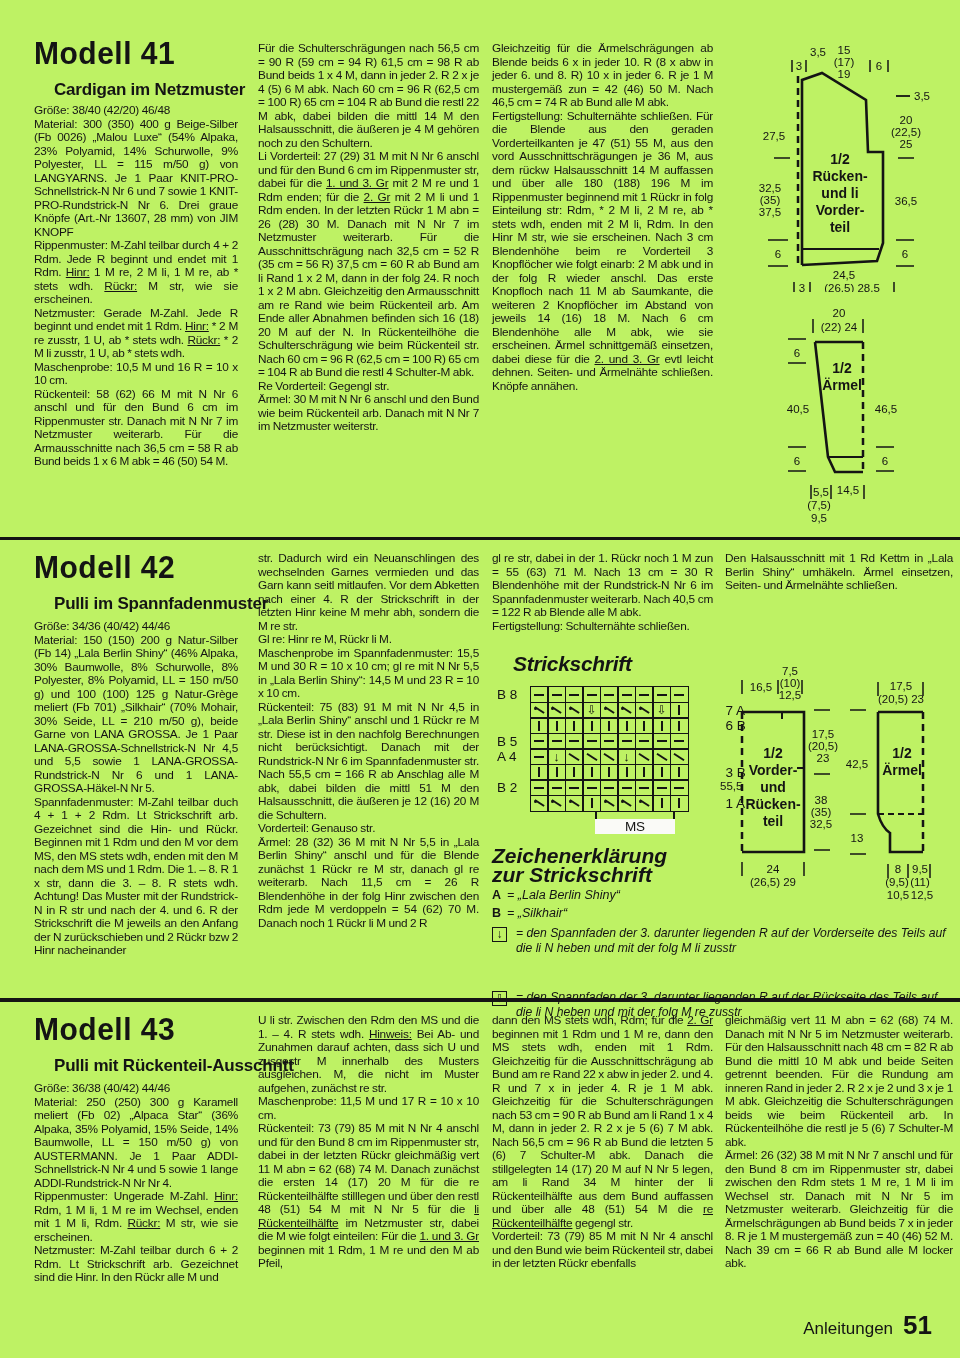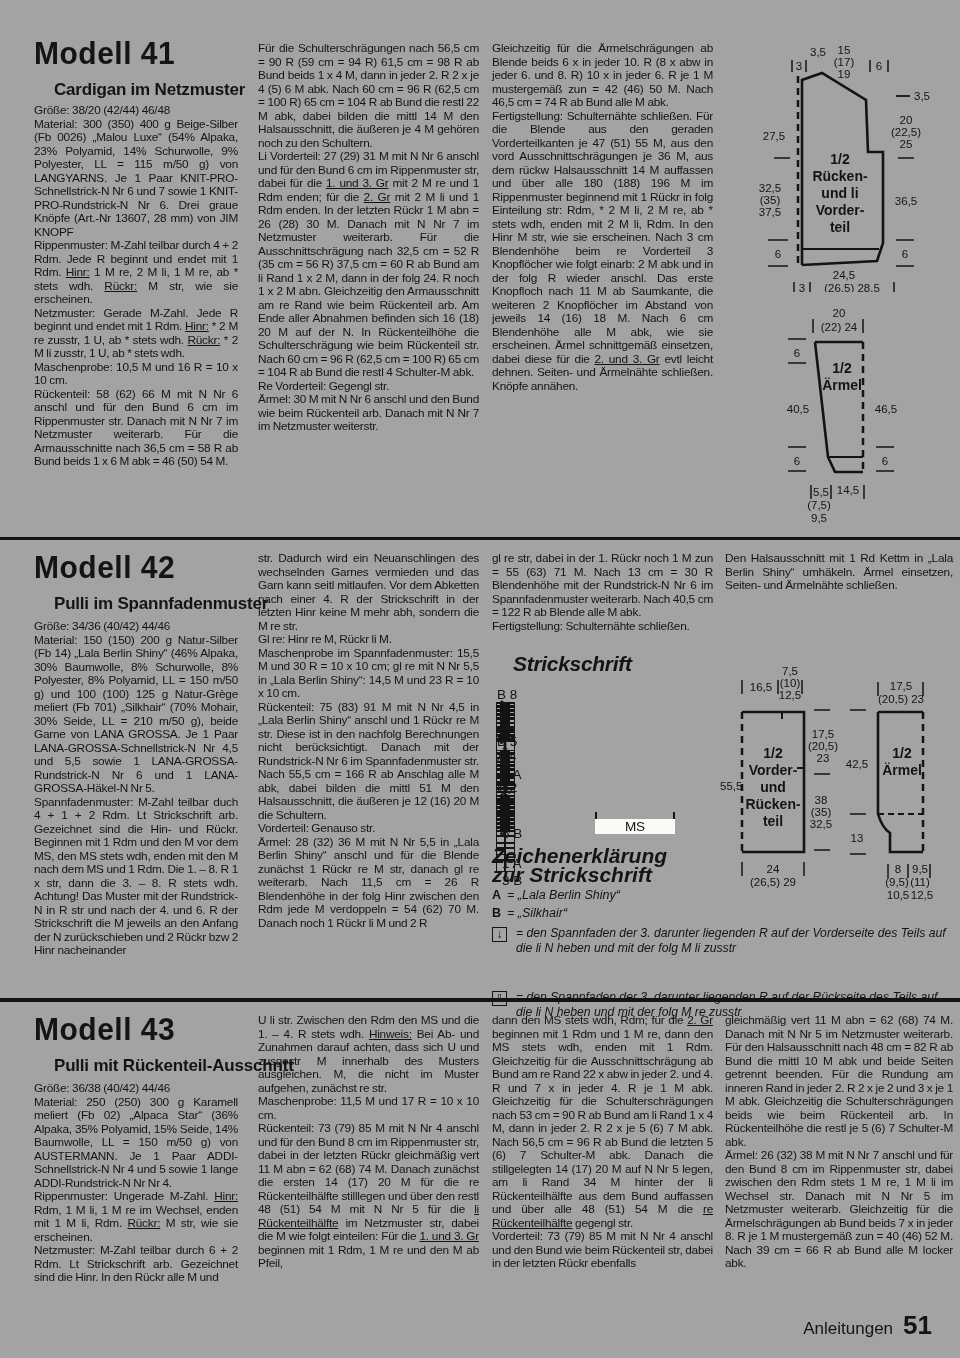--- a/index.html
+++ b/index.html
@@ -1,39 +1,39 @@
 <!DOCTYPE html>
 <html><head>
 <meta charset="utf-8">
 <style>
   * { margin:0; padding:0; box-sizing:border-box; }
   html,body { background:#d8d8d4; }
   .page {
     position:relative; width:960px; height:1358px; margin:0 auto;
-    background:#a3a3a3; color:#141414;
+    background:#bef264; color:#141414;
     font-family:"Liberation Sans", sans-serif;
     overflow:hidden;
   }
   .mtitle { font-size:30px; font-weight:bold; letter-spacing:.5px; transform:scaleY(1.04); transform-origin:left top; }
   .msub   { font-size:17px; font-weight:bold; letter-spacing:-.2px;margin-left:20px; }
   .col { position:absolute; font-size:11.8px; line-height:13.5px; letter-spacing:-.22px; word-spacing:-.4px; }
   .para { text-align:justify; }
   .para span.b { font-weight:normal; }
   .para span.u { text-decoration:underline; }
   .abs { position:absolute; }
   .rule { position:absolute; left:0; width:960px; background:#141414; }
   .footer { position:absolute; right:28px; top:1310px; font-size:17px; }
   .footer b { font-size:26px; margin-left:10px; }
 
   
   #chart { position:absolute; left:497px; top:686px; }
-  .chart-row { display:flex; height:17px; margin-top:-1.5px;flex-direction:column; }
+  .chart-row { display:flex; height:17px; margin-top:-1.5px; }
   .chart-row:first-child { margin-top:0; }
   .cl { width:34px; font-size:13.5px; line-height:17px; }
-  .cr { width:34px; font-size:13.5px; line-height:17px; padding-left:5px; }
+  .cr { width:34px; font-size:13.5px; line-height:17px; padding-left:5px;margin-left:32px; }
   .cell { width:19px; height:17px; border:1.5px solid #141414; margin-left:-1.5px;
           position:relative; display:flex; align-items:center; justify-content:center; }
   .cell:first-of-type { margin-left:0; }
   .g-d::before  { content:""; width:10px; height:2px; background:#141414; }
   .g-b::before  { content:""; width:2px; height:10px; background:#141414; }
   .g-s::before  { content:""; width:12px; height:2px; background:#141414; transform:rotate(33deg); }
   .g-sd::before { content:""; width:11px; height:2px; background:#141414; transform:rotate(33deg); }
   .g-sd::after  { content:""; position:absolute; left:3px; top:4px; width:3px; height:3px; border-radius:50%; background:#141414; }
   .g-af::before { content:"↓"; font-weight:bold; font-size:13px; line-height:13px; }
   .g-ao::before { content:"⇩"; font-size:12px; line-height:12px; }
@@ -57,21 +57,21 @@
   svg line, svg path, svg polyline { stroke:#141414; fill:none; }
 </style>
 </head>
 <body>
 
 <div class="page">
 
   <h1 class="abs mtitle" style="left:34px; top:36px;">Modell 41</h1>
   <h2 class="abs msub" style="left:34px; top:80px;">Cardigan im Netzmuster</h2>
   <div class="col" style="left:34px; top:104px; width:204px;">
-      <p class="para"><span class="b">Größe: </span><span>38/20 (42/44) 46/48</span></p>
+      <p class="para"><span class="b">Größe: </span><span>38/40 (42/20) 46/48</span></p>
       <p class="para"><span class="b">Material: 300 (350) 400 g </span><span>Beige-Silber (Fb 0026) „Malou Luxe“ (54% Alpaka, 23% Polyamid, 14% Schurwolle, 9% Polyester, LL = 115 m/50 g) von LANGYARNS. Je 1 Paar KNIT-PRO-Schnellstrick-N Nr 6 und 7 sowie 1 KNIT-PRO-Rundstrick-N Nr 6. Drei graue Knöpfe (Art.-Nr 13607, 28 mm) von JIM KNOPF</span></p>
       <p class="para"><span class="b">Rippenmuster: </span><span>M-Zahl teilbar durch 4 + 2 Rdm. Jede R beginnt und endet mit 1 Rdm. </span><span class="u">Hinr:</span><span> 1 M re, 2 M li, 1 M re, ab * stets wdh. </span><span class="u">Rückr:</span><span> M str, wie sie erscheinen.</span></p>
       <p class="para"><span class="b">Netzmuster: </span><span>Gerade M-Zahl. Jede R beginnt und endet mit 1 Rdm. </span><span class="u">Hinr:</span><span> * 2 M re zusstr, 1 U, ab * stets wdh. </span><span class="u">Rückr:</span><span> * 2 M li zusstr, 1 U, ab * stets wdh.</span></p>
       <p class="para"><span class="b">Maschenprobe: </span><span>10,5 M und 16 R = 10 x 10 cm.</span></p>
       <p class="para"><span class="b">Rückenteil: </span><span>58 (62) 66 M mit N Nr 6 anschl und für den Bund 6 cm im Rippenmuster str. Danach mit N Nr 7 im Netzmuster weiterarb. Für die Armausschnitte nach 36,5 cm = 58 R ab Bund beids 1 x 6 M abk = 46 (50) 54 M.</span></p>
     </div>
   <div class="col" style="left:258px; top:42px; width:221px;">
       <p class="para"><span>Für die Schulterschrägungen nach 56,5 cm = 90 R (59 cm = 94 R) 61,5 cm = 98 R ab Bund beids 1 x 4 M, dann in jeder 2. R 2 x je 4 (5) 6 M abk. Nach 60 cm = 96 R (62,5 cm = 100 R) 65 cm = 104 R ab Bund die restl 22 M abk, dabei bilden die mittl 14 M den Halsausschnitt, die äußeren je 4 M gehören noch zu den Schultern.</span></p>
       <p class="para"><span class="b">Li Vorderteil: </span><span>27 (29) 31 M mit N Nr 6 anschl und für den Bund 6 cm im Rippenmuster str, dabei für die </span><span class="u">1. und 3. Gr</span><span> mit 2 M re und 1 Rdm enden; für die </span><span class="u">2. Gr</span><span> mit 2 M li und 1 Rdm enden. In der letzten Rückr 1 M abn = 26 (28) 30 M. Danach mit N Nr 7 im Netzmuster weiterarb. Für die Ausschnittschrägung nach 32,5 cm = 52 R (35 cm = 56 R) 37,5 cm = 60 R ab Bund am li Rand 1 x 2 M, dann in der folg 24. R noch 1 x 2 M abn. Gleichzeitig den Armausschnitt am re Rand wie beim Rückenteil arb. Am Ende aller Abnahmen befinden sich 16 (18) 20 M auf der N. In Rückenteilhöhe die Schulterschrägung wie beim Rückenteil str. Nach 60 cm = 96 R (62,5 cm = 100 R) 65 cm = 104 R ab Bund die restl 4 Schulter-M abk.</span></p>
       <p class="para"><span class="b">Re Vorderteil: </span><span>Gegengl str.</span></p>

